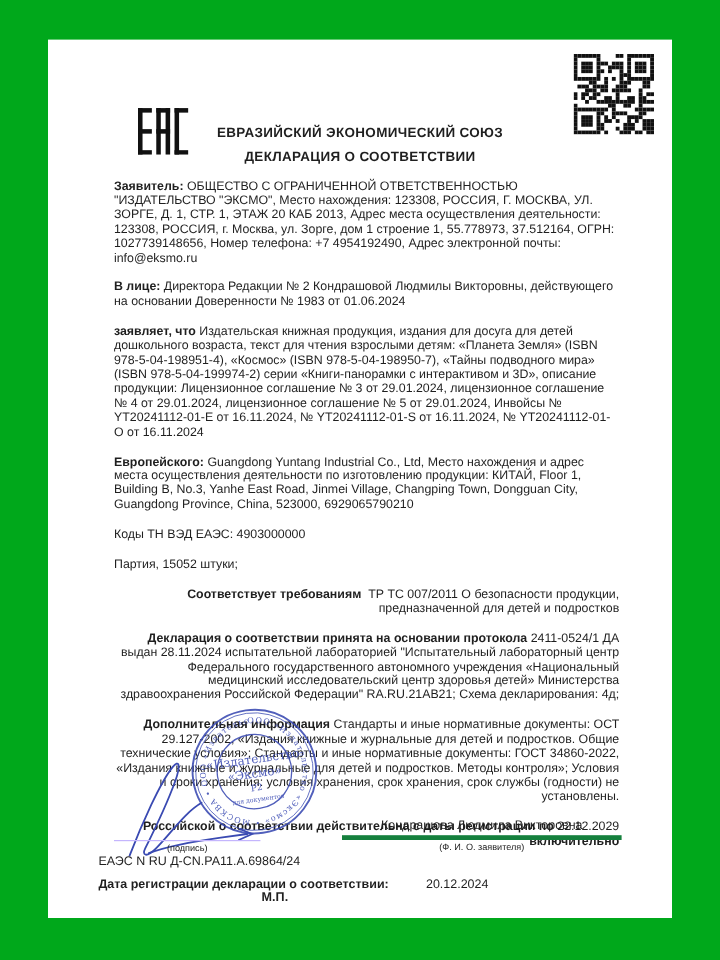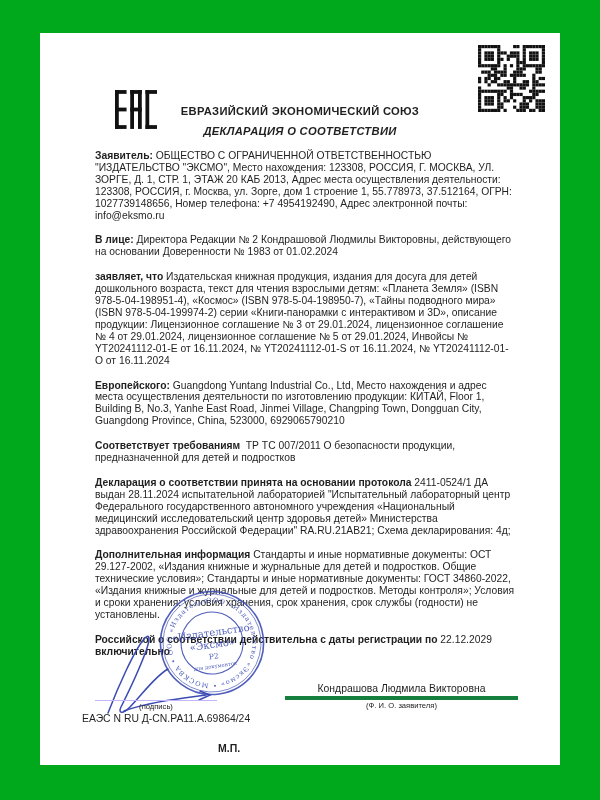--- a/index.html
+++ b/index.html
@@ -5,27 +5,27 @@
   html,body{margin:0;padding:0;}
   .canvas{position:relative;width:600px;height:800px;background:#00A81B;overflow:hidden;
           font-family:"Liberation Sans", sans-serif;}
   .page{position:absolute;left:40px;top:33px;width:520px;height:732px;background:#ffffff;color:#1f1f1f;}
 
   .eac{position:absolute;left:75px;top:57px;width:42px;height:39px;}
   .qr{position:absolute;left:438px;top:12px;width:67px;height:67px;}
 
   .titles{padding-top:72px;text-align:center;}
   .t1{font-size:11.2px;font-weight:bold;letter-spacing:.3px;}
-  .t2{font-size:11.2px;font-weight:bold;letter-spacing:.3px;margin-top:8px;font-style:italic;}
+  .t2{font-size:11.2px;font-weight:bold;letter-spacing:.3px;margin-top:8px;}
 
   .body{margin:8px 30px 0 42px;width:447px;font-size:10.3px;line-height:11.9px;text-align:left;}
   .body p{margin:13px;}
   .mt6{margin-top:6px !important;}
   .mt9{margin-top:9px !important;}
-  .mt10{margin-top:10px !important;}
+  .mt10{margin-top:10px !important;text-align:right;}
   b{font-weight:bold;}
 
   .stamp{position:absolute;left:118px;top:556px;width:108px;height:108px;opacity:.88;
          transform:rotate(-8deg);}
   .scribble{position:absolute;left:48px;top:592px;width:160px;height:95px;}
 
   .sigline{position:absolute;left:55px;top:667px;width:122px;border-top:1px solid #c4b5fd;
            text-align:center;font-size:7.6px;color:#222;padding-top:1px;}
   .mp{position:absolute;left:178px;top:673px;font-size:10.5px;font-weight:bold;margin-top:36px;}
   .signee{position:absolute;left:245px;top:650px;width:233px;text-align:center;}
@@ -307,28 +307,30 @@
       </svg>
 
     <div class="titles">
       <div class="t1">ЕВРАЗИЙСКИЙ ЭКОНОМИЧЕСКИЙ СОЮЗ</div>
       <div class="t2">ДЕКЛАРАЦИЯ О СООТВЕТСТВИИ</div>
     </div>
 
     <div class="body">
       <p><b>Заявитель:</b> <span>ОБЩЕСТВО С ОГРАНИЧЕННОЙ ОТВЕТСТВЕННОСТЬЮ "ИЗДАТЕЛЬСТВО "ЭКСМО", Место нахождения: 123308, РОССИЯ, Г. МОСКВА, УЛ. ЗОРГЕ, Д. 1, СТР. 1, ЭТАЖ 20 КАБ 2013, Адрес места осуществления деятельности: 123308, РОССИЯ, г. Москва, ул. Зорге, дом 1 строение 1, 55.778973, 37.512164, ОГРН: 1027739148656, Номер телефона: +7 4954192490, Адрес электронной почты: info@eksmo.ru</span></p>
 
-      <p class="mt6"><b>В лице:</b> <span>Директора Редакции № 2 Кондрашовой Людмилы Викторовны, действующего на основании Доверенности № 1983 от 01.02.2024</span></p>
+      <p class="mt6"><b>В лице:</b> <span>Директора Редакции № 2 Кондрашовой Людмилы Викторовны, действующего на основании Доверенности № 1983 от 01.06.2024</span></p>
 
       <p class="mt9"><b>заявляет, что</b> <span>Издательская книжная продукция, издания для досуга для детей дошкольного возраста, текст для чтения взрослыми детям: «Планета Земля» (ISBN 978-5-04-198951-4), «Космос» (ISBN 978-5-04-198950-7), «Тайны подводного мира» (ISBN 978-5-04-199974-2) серии «Книги-панорамки с интерактивом и 3D», описание продукции: Лицензионное соглашение № 3 от 29.01.2024, лицензионное соглашение № 4 от 29.01.2024, лицензионное соглашение № 5 от 29.01.2024, Инвойсы № YT20241112-01-E от 16.11.2024, № YT20241112-01-S от 16.11.2024, № YT20241112-01-O от 16.11.2024</span></p>
 
       <p><b>Европейского:</b> <span>Guangdong Yuntang Industrial Co., Ltd, Место нахождения и адрес места осуществления деятельности по изготовлению продукции: КИТАЙ, Floor 1, Building B, No.3, Yanhe East Road, Jinmei Village, Changping Town, Dongguan City, Guangdong Province, China, 523000, 6929065790210</span></p>
 
 
-
+      <p><span>Коды ТН ВЭД ЕАЭС: 4903000000</span></p>
+
+      <p><span>Партия, 15052 штуки;</span></p>
 
       <p class="mt10"><b>Соответствует требованиям</b>&nbsp; <span>ТР ТС 007/2011 О безопасности продукции, предназначенной для детей и подростков</span></p>
 
       <p class="mt10"><b>Декларация о соответствии принята на основании протокола</b> <span>2411-0524/1 ДА выдан 28.11.2024 испытательной лабораторией "Испытательный лабораторный центр Федерального государственного автономного учреждения «Национальный медицинский исследовательский центр здоровья детей» Министерства здравоохранения Российской Федерации" RA.RU.21АВ21; Схема декларирования: 4д;</span></p>
 
       <p class="mt10"><b>Дополнительная информация</b> <span>Стандарты и иные нормативные документы: ОСТ 29.127-2002, «Издания книжные и журнальные для детей и подростков. Общие технические условия»; Стандарты и иные нормативные документы: ГОСТ 34860-2022, «Издания книжные и журнальные для детей и подростков. Методы контроля»; Условия и сроки хранения: условия хранения, срок хранения, срок службы (годности) не установлены.</span></p>
 
       <p class="mt10"><b>Российской о соответствии действительна с даты регистрации по</b> <span>22.12.2029</span><br><b>включительно</b></p>
     </div>
 
@@ -364,16 +366,20 @@
 
     <div class="signee">
       <div class="signee-name">Кондрашова Людмила Викторовна</div>
       <div class="signee-cap">(Ф. И. О. заявителя)</div>
     </div>
 
     <div class="regrows">
       <div class="regrow">
         <div class="regvalue">ЕАЭС N RU Д-CN.РА11.А.69864/24</div>
       </div>
+      <div class="regrow">
+        <div class="reglabel">Дата регистрации декларации о соответствии:</div>
+        <div class="regvalue">20.12.2024</div>
+      </div>
     </div>
 
   </div>
 </div>
 
 </body></html>

